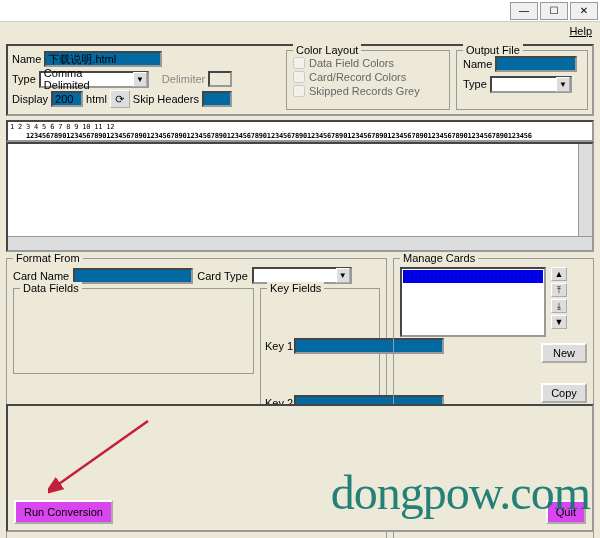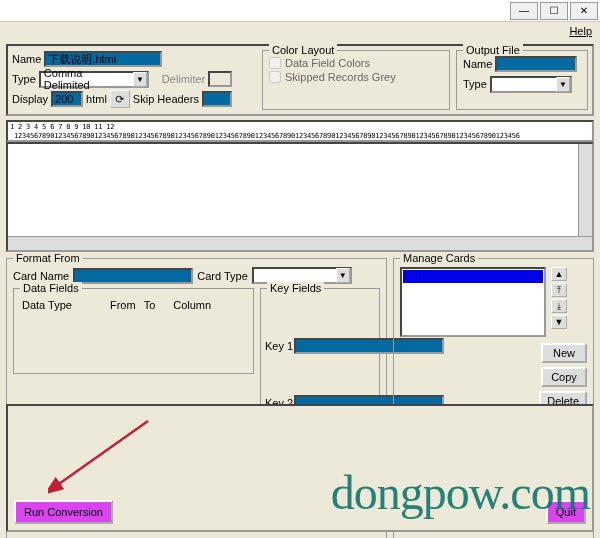--- a/index.html
+++ b/index.html
@@ -14,46 +14,46 @@
 .group-title { position: absolute; top: -7px; left: 6px; background: #ece9d8; padding: 0 3px; font-size: 11px; }
 .left-controls { flex: 1; }
 .row { display: flex; align-items: center; gap: 3px; margin-bottom: 2px; height: 18px; }
 .lbl { font-size: 11px; white-space: nowrap; }
 .txtinput { border: 2px inset #999; background: #0369a1; height: 16px; padding: 0 2px; font-size: 11px; font-family: inherit; }
 .combo { border: 2px inset #999; background: #fff; height: 17px; display: flex; align-items: center; }
 .combo span { flex: 1; padding: 0 3px; font-size: 11px; }
 .combo-btn { width: 14px; height: 15px; background: #ddd; border: 1px outset #fff; display: flex; align-items: center; justify-content: center; font-size: 8px; cursor: pointer; }
 .iconbtn { width: 20px; height: 18px; border: 1px outset #fff; background: #ddd; display: flex; align-items: center; justify-content: center; cursor: pointer; font-size: 11px; }
 .grayed { color: #888; }
-.color-layout { width: 188px; margin-left: 21px; }
+.color-layout { width: 164px; margin-left: 21px; }
 .output-file { width: 132px; }
 .cb { display: flex; align-items: center; gap: 4px; margin: 2px 0; font-size: 11px; color: #666; }
 .cb input { width: 12px; height: 12px; }
 .ruler { margin-top: 4px; height: 22px; border: 2px inset #999; background: #fff; overflow: hidden; position: relative; font-size: 7px; font-family: monospace; white-space: nowrap; letter-spacing: -0.2px; padding-top: 3px; }
 .ruler .nums { position: absolute; top: 1px; left: 2px; }
-.ruler .ticks { position: absolute; top: 10px; left: 6px; }
+.ruler .ticks { position: absolute; top: 10px; left: 18px; font-weight: bold; }
 .preview { height: 110px; border: 2px inset #999; background: #fff; margin-top: 0; position: relative; }
 .scrollv { position: absolute; right: 0; top: 0; bottom: 0; width: 14px; background: #ddd; border-left: 1px solid #999; }
 .scrollh { position: absolute; left: 0; right: 0; bottom: 0; height: 14px; background: #ddd; border-top: 1px solid #999; }
 .midrow { display: flex; gap: 6px; margin-top: 6px; }
 .format-cards { flex: 1; border: 1px solid #999; padding: 8px 6px 6px 6px; position: relative; }
 .manage-cards { width: 201px; border: 1px solid #999; padding: 8px 6px 6px 6px; position: relative; }
 .cardname-row { display: flex; align-items: center; gap: 4px; margin-bottom: 4px; }
 .subgroups { display: flex; gap: 6px; }
 .data-fields { flex: 1; border: 1px solid #999; padding: 8px 4px 4px 4px; position: relative; height: 86px; }
 .df-head { display: flex; gap: 8px; font-size: 11px; padding: 2px 4px; }
 .key-fields { width: 120px; border: 1px solid #999; padding: 8px 4px 4px 4px; position: relative; }
 .key-row { display: flex; align-items: center; gap: 1px; margin-bottom: 2px; margin-top: 41px; }
 .key-row .lbl { width: 32px; }
 .key-row input { flex: 1; }
 .manage-list { width: 146px; height: 70px; border: 2px inset #999; background: #fff; position: relative; display: inline-block; vertical-align: top; }
 .selected-stripe { position: absolute; top: 1px; left: 1px; right: 1px; height: 13px; background: repeating-linear-gradient(90deg, #0000cc 0 2px, #0000ff 2px 4px); }
 .manage-side { display: inline-flex; flex-direction: column; gap: 2px; vertical-align: top; margin-left: 2px; }
 .arrowbtn { width: 16px; height: 14px; border: 1px outset #fff; background: #ddd; display: flex; align-items: center; justify-content: center; font-size: 9px; cursor: pointer; }
-.manage-btns { margin-top: 6px; display: flex; flex-direction: column; align-items: flex-end; gap: 4px; }
+.manage-btns { margin-top: 6px; display: flex; flex-direction: column; align-items: flex-end; gap: 20px; }
 .btn { border: 2px outset #fff; background: #ddd; padding: 2px 6px; font-size: 11px; cursor: pointer; min-width: 46px; text-align: center; }
 .bottom { position: absolute; left: 6px; right: 6px; bottom: 6px; height: 128px; border: 2px inset #999; background: #ece9d8; padding: 6px; }
 .bottom-buttons { position: absolute; bottom: 6px; left: 6px; right: 6px; display: flex; justify-content: space-between; }
 .run-btn { border: 2px outset #fff; background: #d946ef; padding: 4px 8px; font-size: 11px; cursor: pointer; }
 .watermark { position: absolute; bottom: 18px; right: 10px; font-size: 48px; font-family: Georgia, serif; color: #0f766e; opacity: 0.9; pointer-events: none; letter-spacing: -1px; }
 .arrow-svg { position: absolute; bottom: 34px; left: 40px; pointer-events: none; }
 </style>
 </head>
 <body>
 
@@ -91,20 +91,24 @@
         <span class="lbl">Skip Headers</span>
         <input class="txtinput" style="width: 30px;" value="">
       </div>
     </div>
 
     <div class="group color-layout">
       <div class="group-title">Color Layout</div>
       <label class="cb">
           <input type="checkbox" disabled="" style="">
           <span>Data Field Colors</span>
+        </label>
+      <label class="cb">
+          <input type="checkbox" disabled="" style="">
+          <span>Card/Record Colors</span>
         </label>
       <label class="cb">
           <input type="checkbox" disabled="" style="">
           <span>Skipped Records Grey</span>
         </label>
     </div>
 
     <div class="group output-file">
       <div class="group-title">Output File</div>
       <div class="row">
@@ -138,26 +142,20 @@
         <input class="txtinput" style="width: 120px;" value="">
         <span class="lbl">Card Type</span>
         <div class="combo" style="width:100px">
           <span></span>
           <div class="combo-btn">▼</div>
         </div>
       </div>
       <div class="subgroups">
         <div class="data-fields">
           <div class="group-title">Data Fields</div>
-          <div class="df-head">
-            <span>Data Type</span>
-            <span style="margin-left:30px">From</span>
-            <span>To</span>
-            <span style="margin-left:10px">Column</span>
-          </div>
         </div>
         <div class="key-fields">
           <div class="group-title">Key Fields</div>
           <div class="key-row">
               <span class="lbl">Key 1</span>
               <input class="txtinput" style="">
             </div>
           <div class="key-row">
               <span class="lbl">Key 2</span>
               <input class="txtinput" style="">

